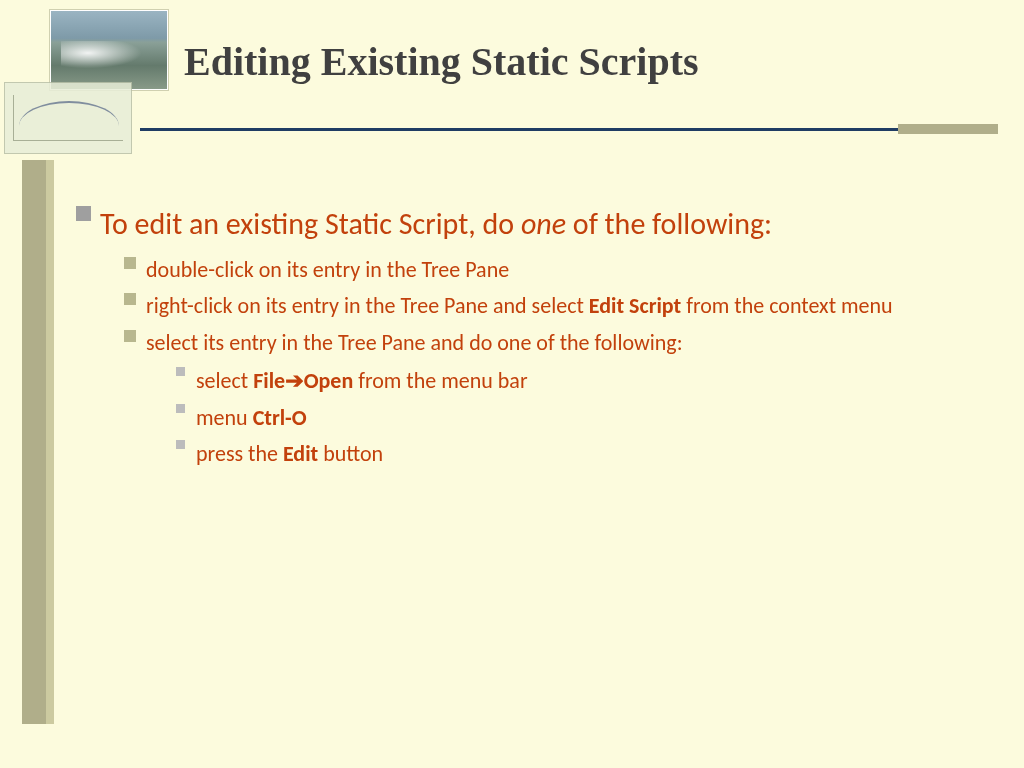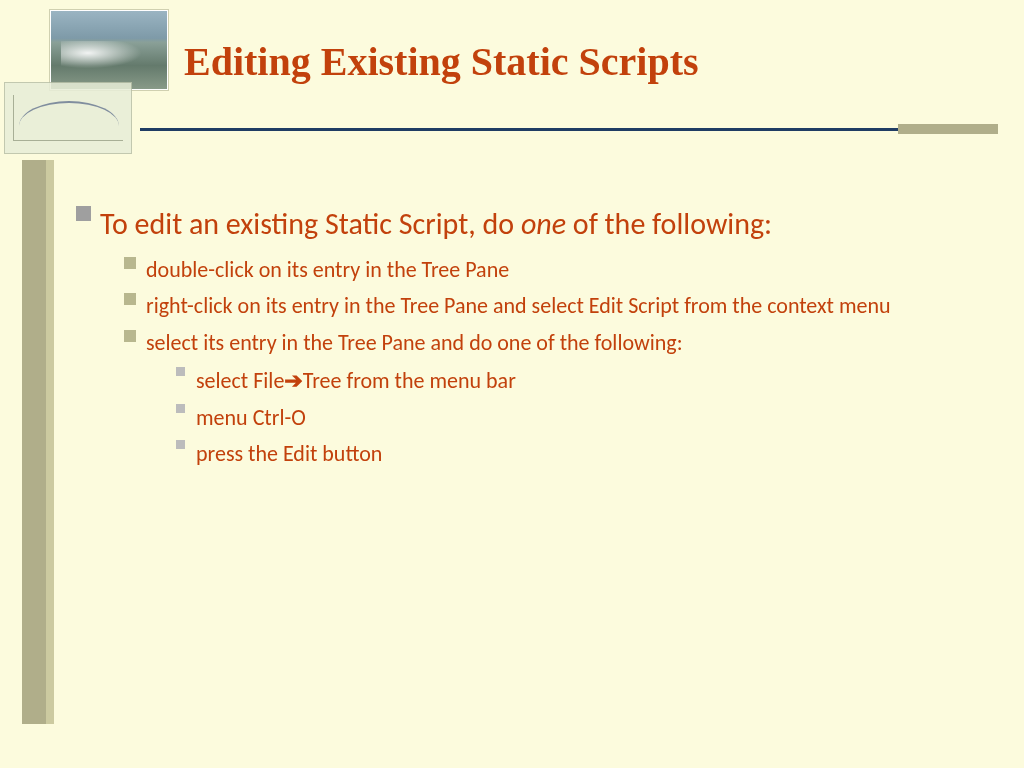--- a/index.html
+++ b/index.html
@@ -52,21 +52,21 @@
     border-top: 2px solid #6b7b94;
     border-radius: 60px 60px 0 0 / 30px 30px 0 0;
   }
   .title {
     position: absolute;
     left: 184px;
     top: 38px;
     font-family: "Book Antiqua", Palatino, Georgia, serif;
     font-weight: bold;
     font-size: 40px;
-    color: #c2410c;
+    color: #404040;
   }
   .hr-line {
     position: absolute;
     left: 140px; right: 26px;
     top: 128px;
     height: 3px;
     background: #1f3c63;
   }
   .hr-cap {
     position: absolute;
@@ -136,21 +136,21 @@
   }
   .l3 .bul { width: 20px; padding-top: 0.34em; }
   .l3 .bul::before {
     content: "";
     display: inline-block;
     width: 9px; height: 9px;
     background: #bcbcbc;
   }
   .txt { flex: 1 1 auto; }
   .em { font-style: italic; }
-  .b { font-weight: normal; }
+  .b { font-weight: bold; }
   .arrow {
     font-family: Wingdings, "Segoe UI Symbol", Arial;
     font-weight: bold;
   }
 </style>
 </head>
 <body>
 <div class="slide">
 
   <div class="deco-image-1"></div>
@@ -185,21 +185,21 @@
     </div>
 
     <div class="l2">
       <span class="bul"></span>
       <span class="txt">select its entry in the Tree Pane and do one of the following:</span>
     </div>
 
     <div class="l3">
       <span class="bul"></span>
       <span class="txt">
-        <span>select </span><span class="b">File</span><span class="b arrow">➔</span><span class="b">Tree</span><span> from the menu bar</span>
+        <span>select </span><span class="b">File</span><span class="b arrow">➔</span><span class="b">Open</span><span> from the menu bar</span>
       </span>
     </div>
 
     <div class="l3">
       <span class="bul"></span>
       <span class="txt">
         <span>menu </span><span class="b">Ctrl-O</span>
       </span>
     </div>
 

